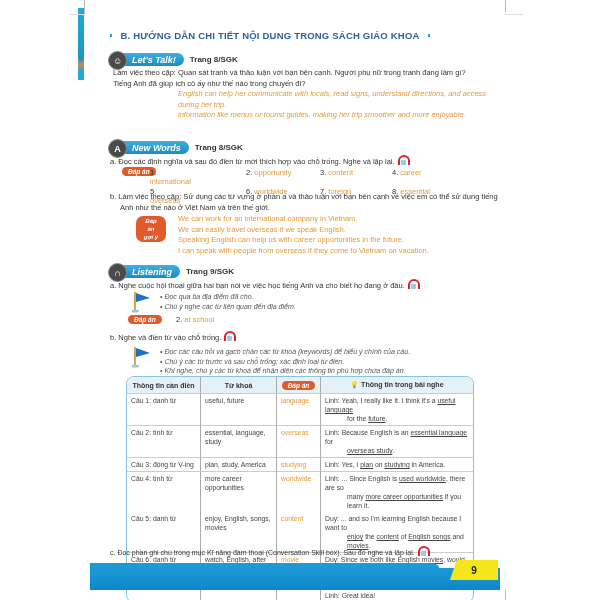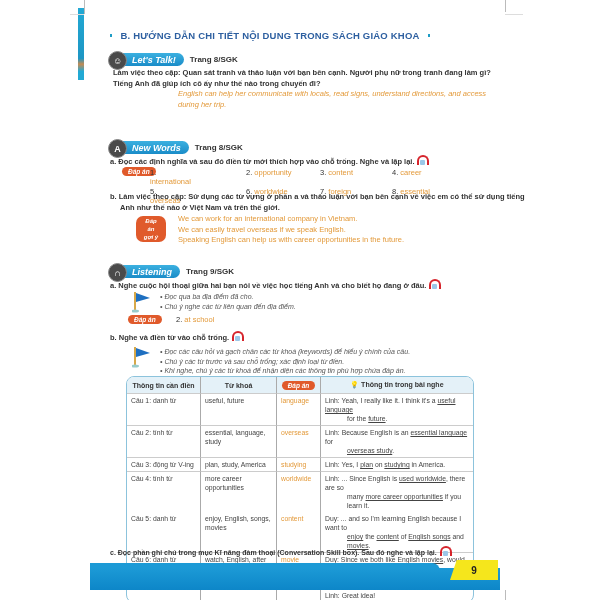--- a/index.html
+++ b/index.html
@@ -7,21 +7,21 @@
   .crop-left{position:absolute;left:78px;top:8px;width:6px;height:72px;background:linear-gradient(#22a9d4,#1d96c4 70%,#c48a52 78%,#22a9d4 88%);}
   .crop-line-v{position:absolute;width:1px;background:#bbb;}
   .crop-line-h{position:absolute;height:1px;background:#ddd;}
   .header-title{position:absolute;top:30px;left:110px;width:320px;display:flex;align-items:center;gap:8px;}
   .header-title .bar{flex:1;height:3px;background:#1e9dc6;}
   .header-title span{font-size:9.5px;font-weight:bold;color:#2d5fa0;white-space:nowrap;letter-spacing:0.2px;}
   .badge{display:inline-flex;align-items:center;height:13px;border-radius:7px;background:linear-gradient(#3bb0e0,#1a8cc8);color:#fff;font-style:italic;font-weight:bold;font-size:9px;padding:0 8px 0 18px;position:relative;margin-left:6px;}
   .badge .ico{position:absolute;left:-6px;top:-2px;width:17px;height:17px;border-radius:50%;background:#4a4a4a;border:1px solid #888;display:flex;align-items:center;justify-content:center;color:#fff;font-size:9px;font-style:normal;}
   .sec-head{position:absolute;left:108px;display:flex;align-items:center;gap:6px;}
   .sec-head .page{font-size:8px;font-weight:bold;color:#333;}
-  .text-b{font-size:7.5px;font-weight:bold;color:#333;position:absolute;left:113px;line-height:11px;}
+  .text-b{font-size:7.5px;font-weight:normal;color:#333;position:absolute;left:113px;line-height:11px;}
   .ans{font-size:7.5px;font-style:italic;color:#e39a3b;position:absolute;line-height:10.5px;}
   .ans-plain{font-size:7.5px;color:#e39a3b;}
   .pill{display:inline-block;background:#e05a2b;color:#fff;font-size:6.5px;font-weight:bold;font-style:italic;border-radius:7px;padding:1px 6px;}
   .words{position:absolute;left:132px;top:168px;display:grid;grid-template-columns:24px 72px 74px 72px 60px;row-gap:1px;font-size:7.5px;}
   .words .num{color:#333;}
   .hp{display:inline-block;width:12px;height:10px;border:2.5px solid #d6242c;border-bottom:none;border-radius:8px 8px 0 0;position:relative;top:1px;margin-left:3px;box-sizing:border-box;}
   .hp::after{content:"";position:absolute;left:1px;top:3px;width:5px;height:5px;background:#9cc8e8;border-radius:1px;}
   .tip{position:absolute;font-size:7px;font-style:italic;color:#555;line-height:9.5px;}
   .flag{position:absolute;width:20px;height:22px;}
   table.tbl{position:absolute;left:126px;top:376px;width:348px;border-collapse:separate;border-spacing:0;font-size:6.8px;color:#444;border:1px solid #8cc3dc;border-radius:8px;overflow:hidden;}
@@ -54,20 +54,21 @@
       <span class="ico">☺</span>
       <span>Let's Talk!</span>
     </span>
   <span class="page">Trang 8/SGK</span>
 </div>
 <div class="text-b" style="top:67px;">Làm việc theo cặp: Quan sát tranh và thảo luận với bạn bên cạnh. Người phụ nữ trong tranh đang làm gì?</div>
 <div class="text-b" style="top:78px;">Tiếng Anh đã giúp ích cô ấy như thế nào trong chuyến đi?</div>
 <div class="ans" style="left:178px;top:89px;">
   <div>English can help her communicate with locals, read signs, understand directions, and access</div>
   <div>during her trip.</div>
+  <div>information like menus or tourist guides, making her trip smoother and more enjoyable.</div>
 </div>
 
 <div class="sec-head" style="top:141px;">
   <span class="badge">
       <span class="ico">A</span>
       <span>New Words</span>
     </span>
   <span class="page">Trang 8/SGK</span>
 </div>
 <div class="text-b" style="top:154px;left:110px;"><span>a. Đọc các định nghĩa và sau đó điền từ mới thích hợp vào chỗ trống. Nghe và lặp lại.</span><span class="hp"></span></div>
@@ -84,20 +85,21 @@
   <div><span class="num">7.</span> <span class="ans-plain">foreign</span></div>
   <div><span class="num">8.</span> <span class="ans-plain">essential</span></div>
 </div>
 <div class="text-b" style="top:191px;left:110px;">b. Làm việc theo cặp: Sử dụng các từ vựng ở phần a và thảo luận với bạn bên cạnh về việc em có thể sử dụng tiếng</div>
 <div class="text-b" style="top:202px;left:120px;">Anh như thế nào ở Việt Nam và trên thế giới.</div>
 <span class="pill" style="position:absolute;left:136px;top:216px;width:18px;text-align:center;line-height:8px;font-size:6px;">Đáp án gợi ý</span>
 <div class="ans" style="left:178px;top:214px;font-style:normal;">
   <div>We can work for an international company in Vietnam.</div>
   <div>We can easily travel overseas if we speak English.</div>
   <div>Speaking English can help us with career opportunities in the future.</div>
+  <div>I can speak with people from overseas if they come to Vietnam on vacation.</div>
 </div>
 
 <div class="sec-head" style="top:265px;">
   <span class="badge">
       <span class="ico">∩</span>
       <span>Listening</span>
     </span>
   <span class="page">Trang 9/SGK</span>
 </div>
 <div class="text-b" style="top:278px;left:110px;"><span>a. Nghe cuộc hội thoại giữa hai bạn nói về việc học tiếng Anh và cho biết họ đang ở đâu.</span><span class="hp"></span></div>

